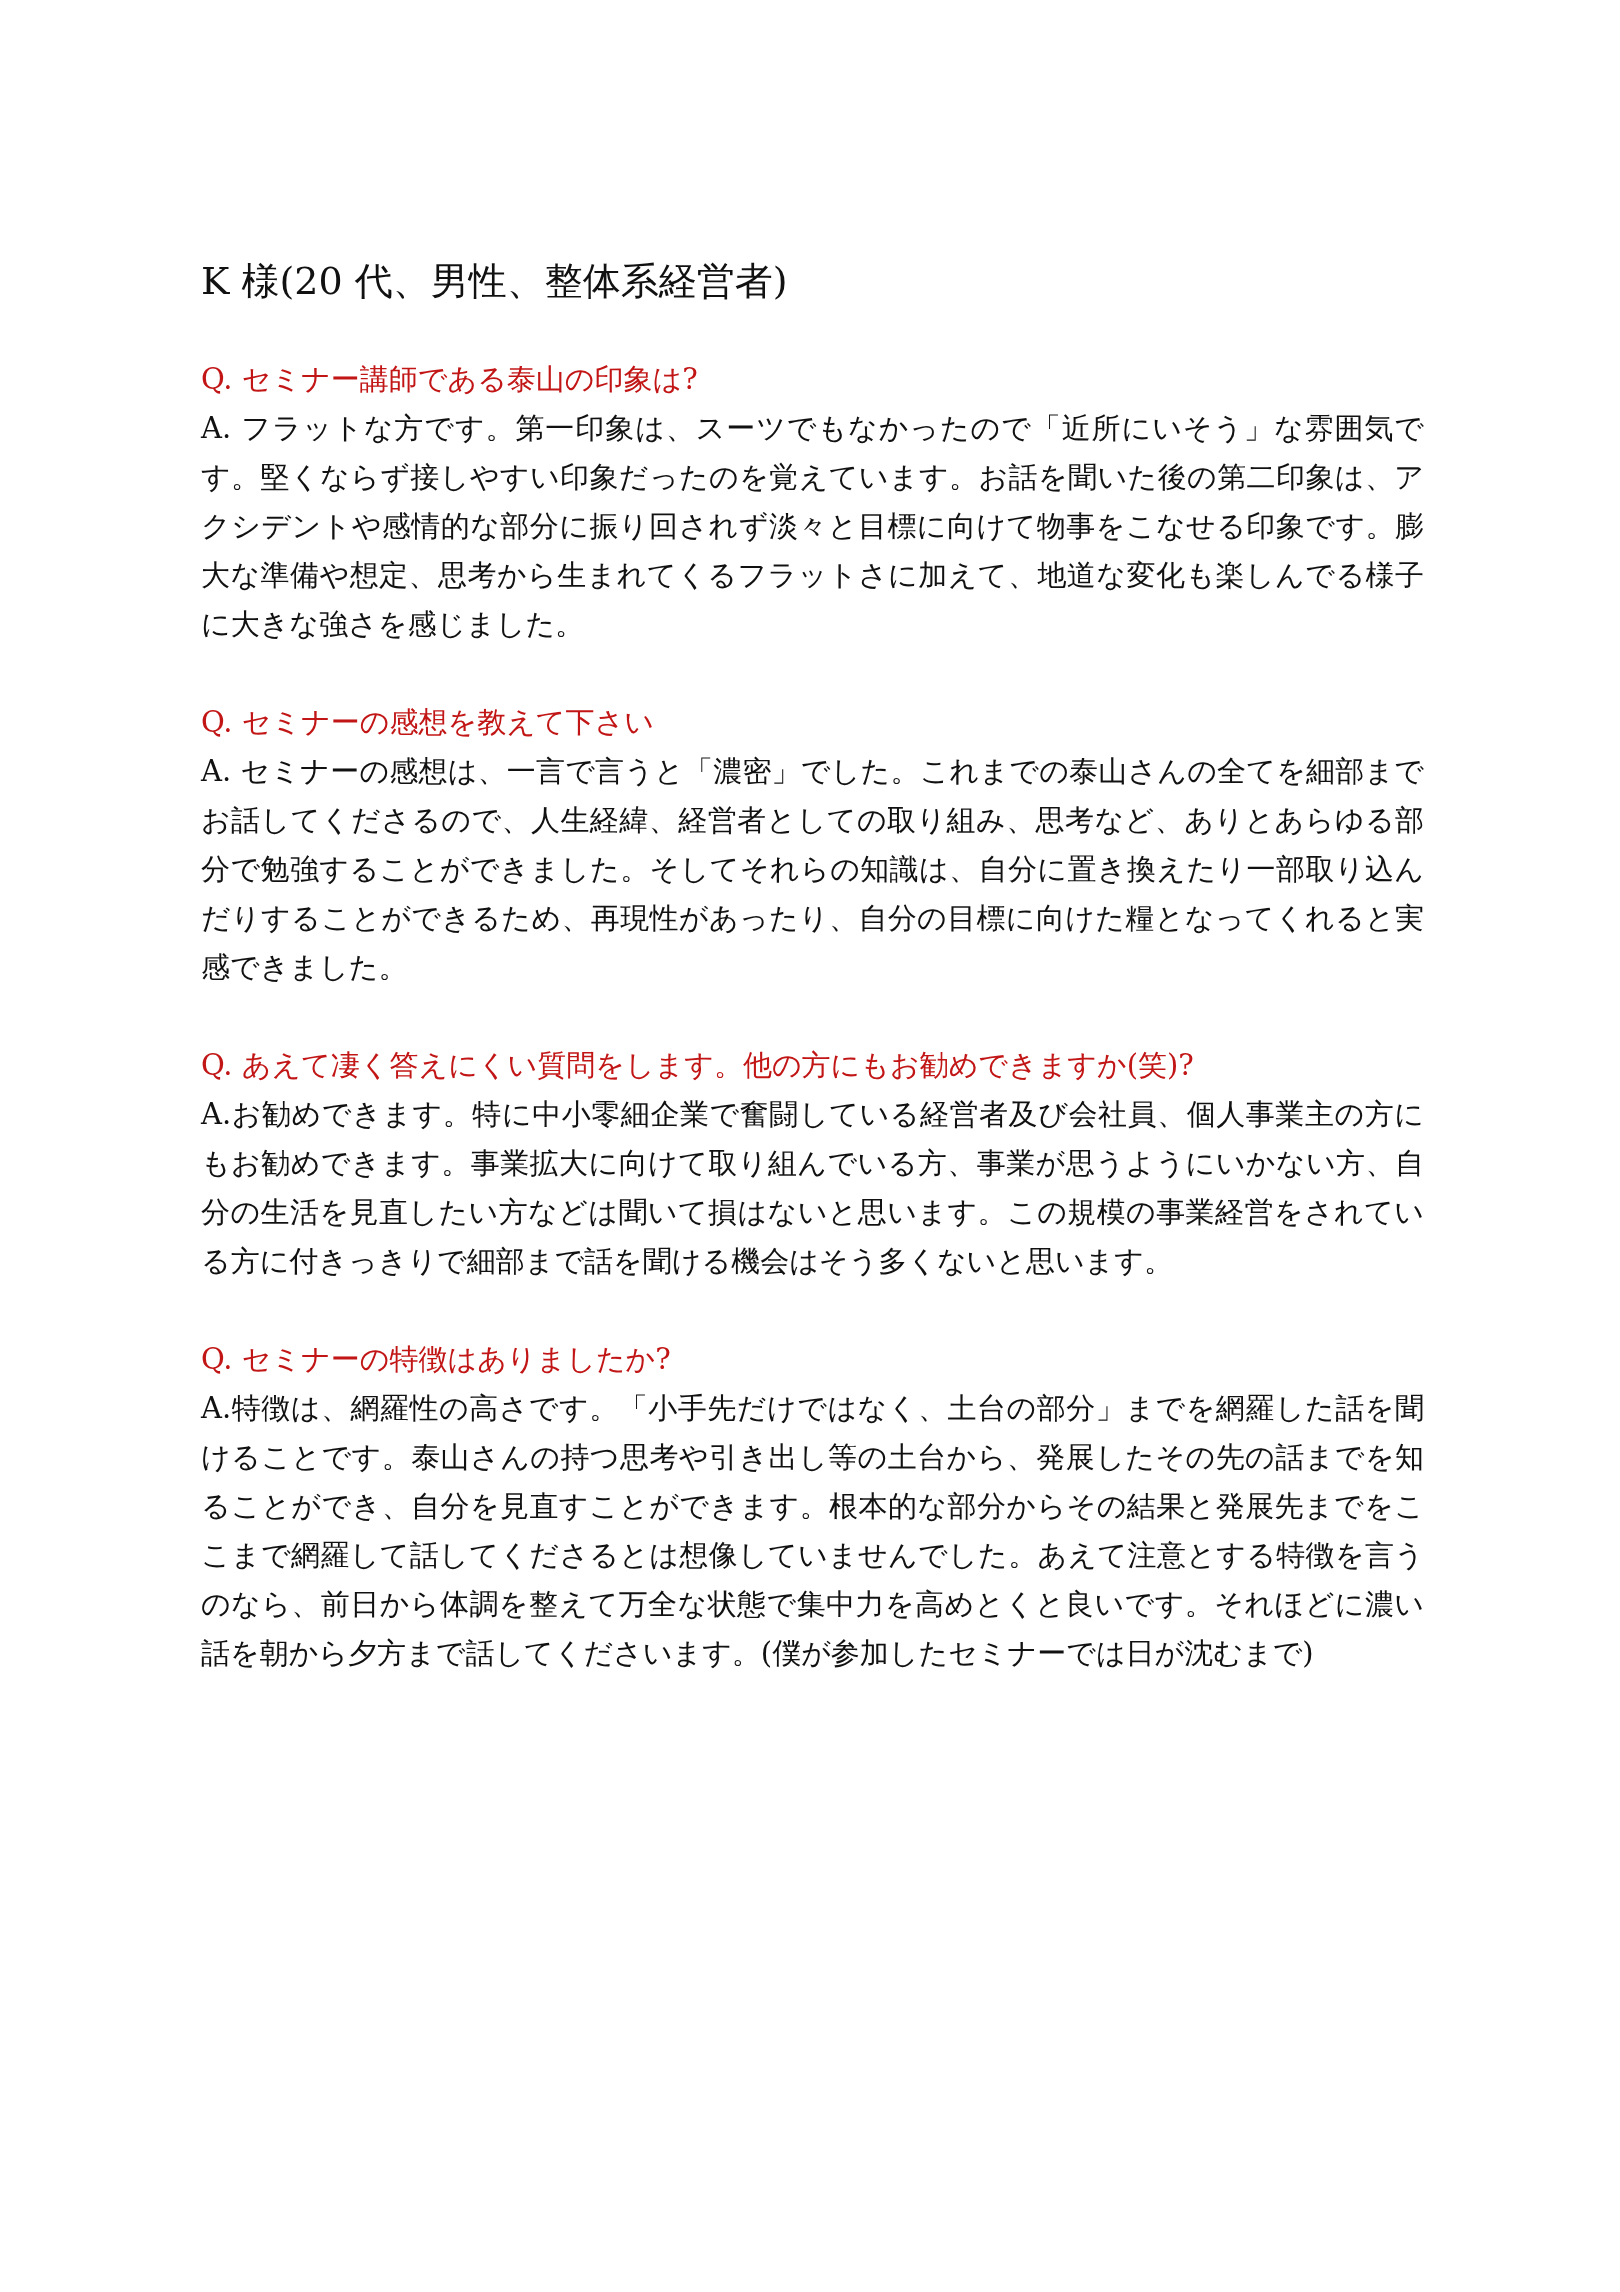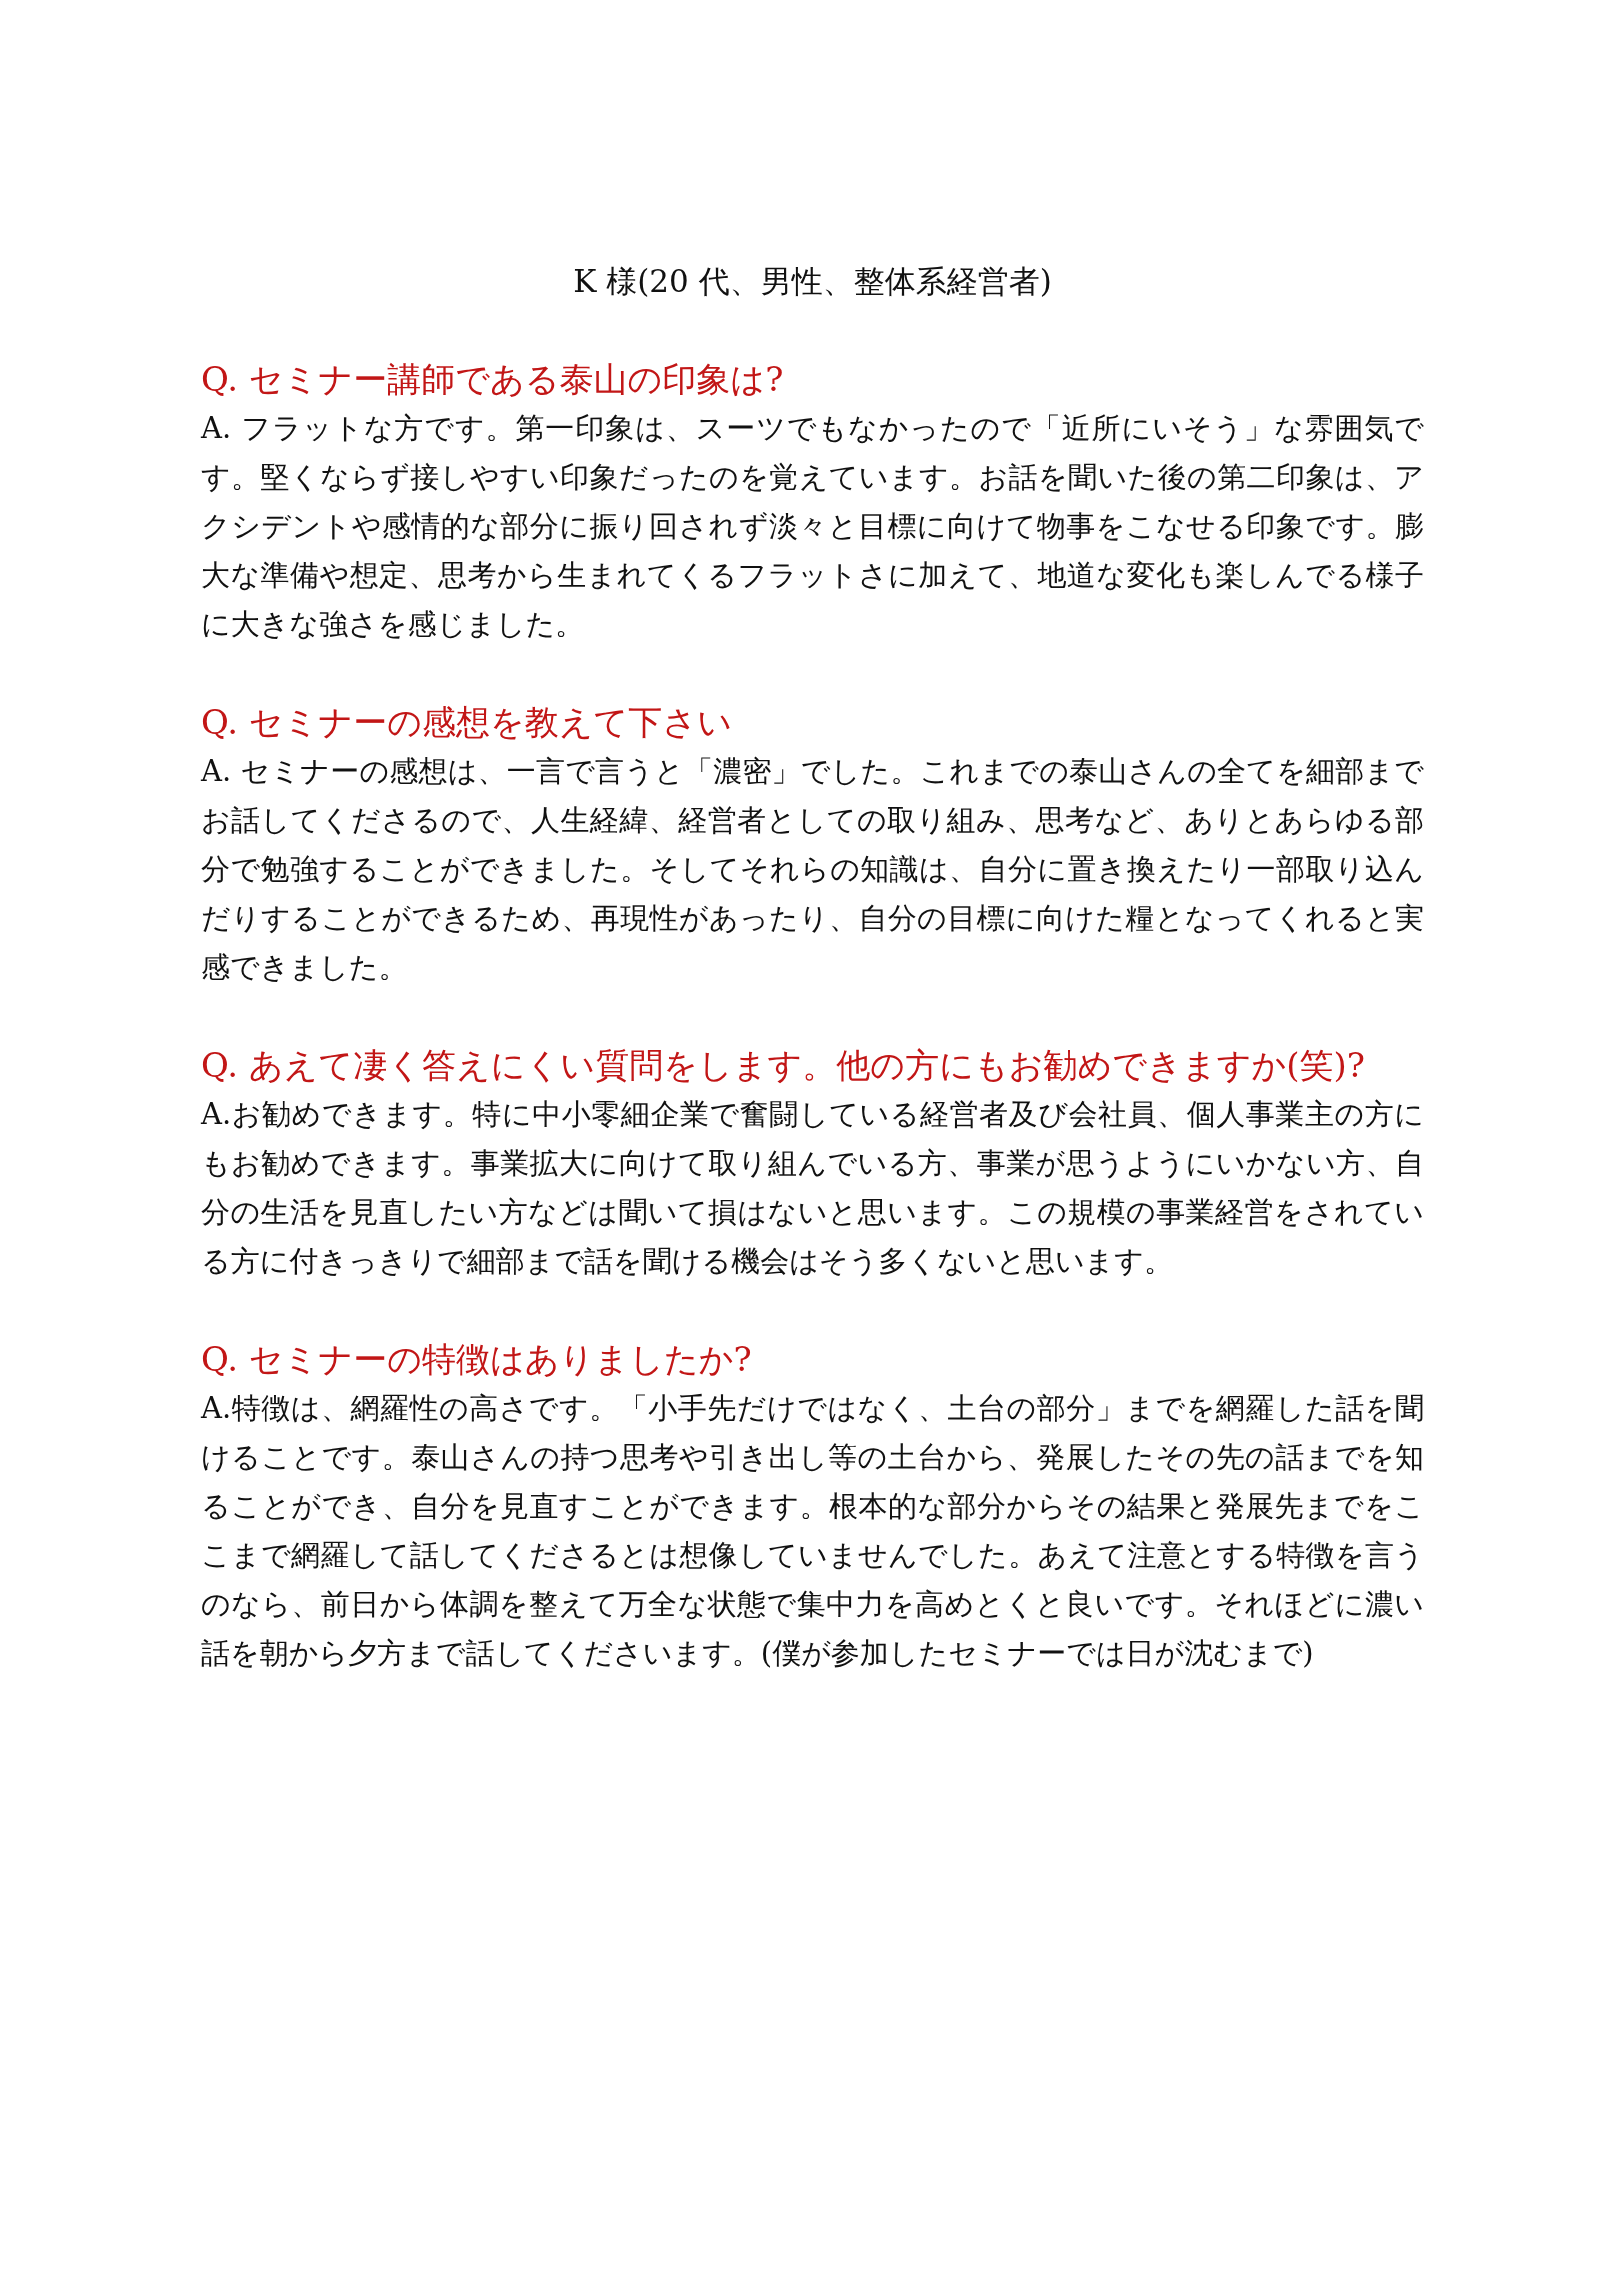--- a/index.html
+++ b/index.html
@@ -16,31 +16,30 @@
     font-family: "DejaVu Serif", "Liberation Serif", serif;
     color: #111111;
   }
   .content {
     position: absolute;
     left: 201px;
     top: 257px;
     width: 1223px;
   }
   .header-line {
-    font-size: 31px;
+    font-size: 38px;
     line-height: 49px;
     white-space: pre-wrap;
-    text-align: center;
   }
   .qa-section {
     margin-top: 49px;
   }
   .question {
     color: #c21616;
-    font-size: 34px;
+    font-size: 29px;
     line-height: 49px;
     margin: 0;
     white-space: pre-wrap;
   }
   .answer {
     font-size: 29px;
     line-height: 49px;
     margin: 0;
     text-align: justify;
     text-justify: inter-ideograph;

